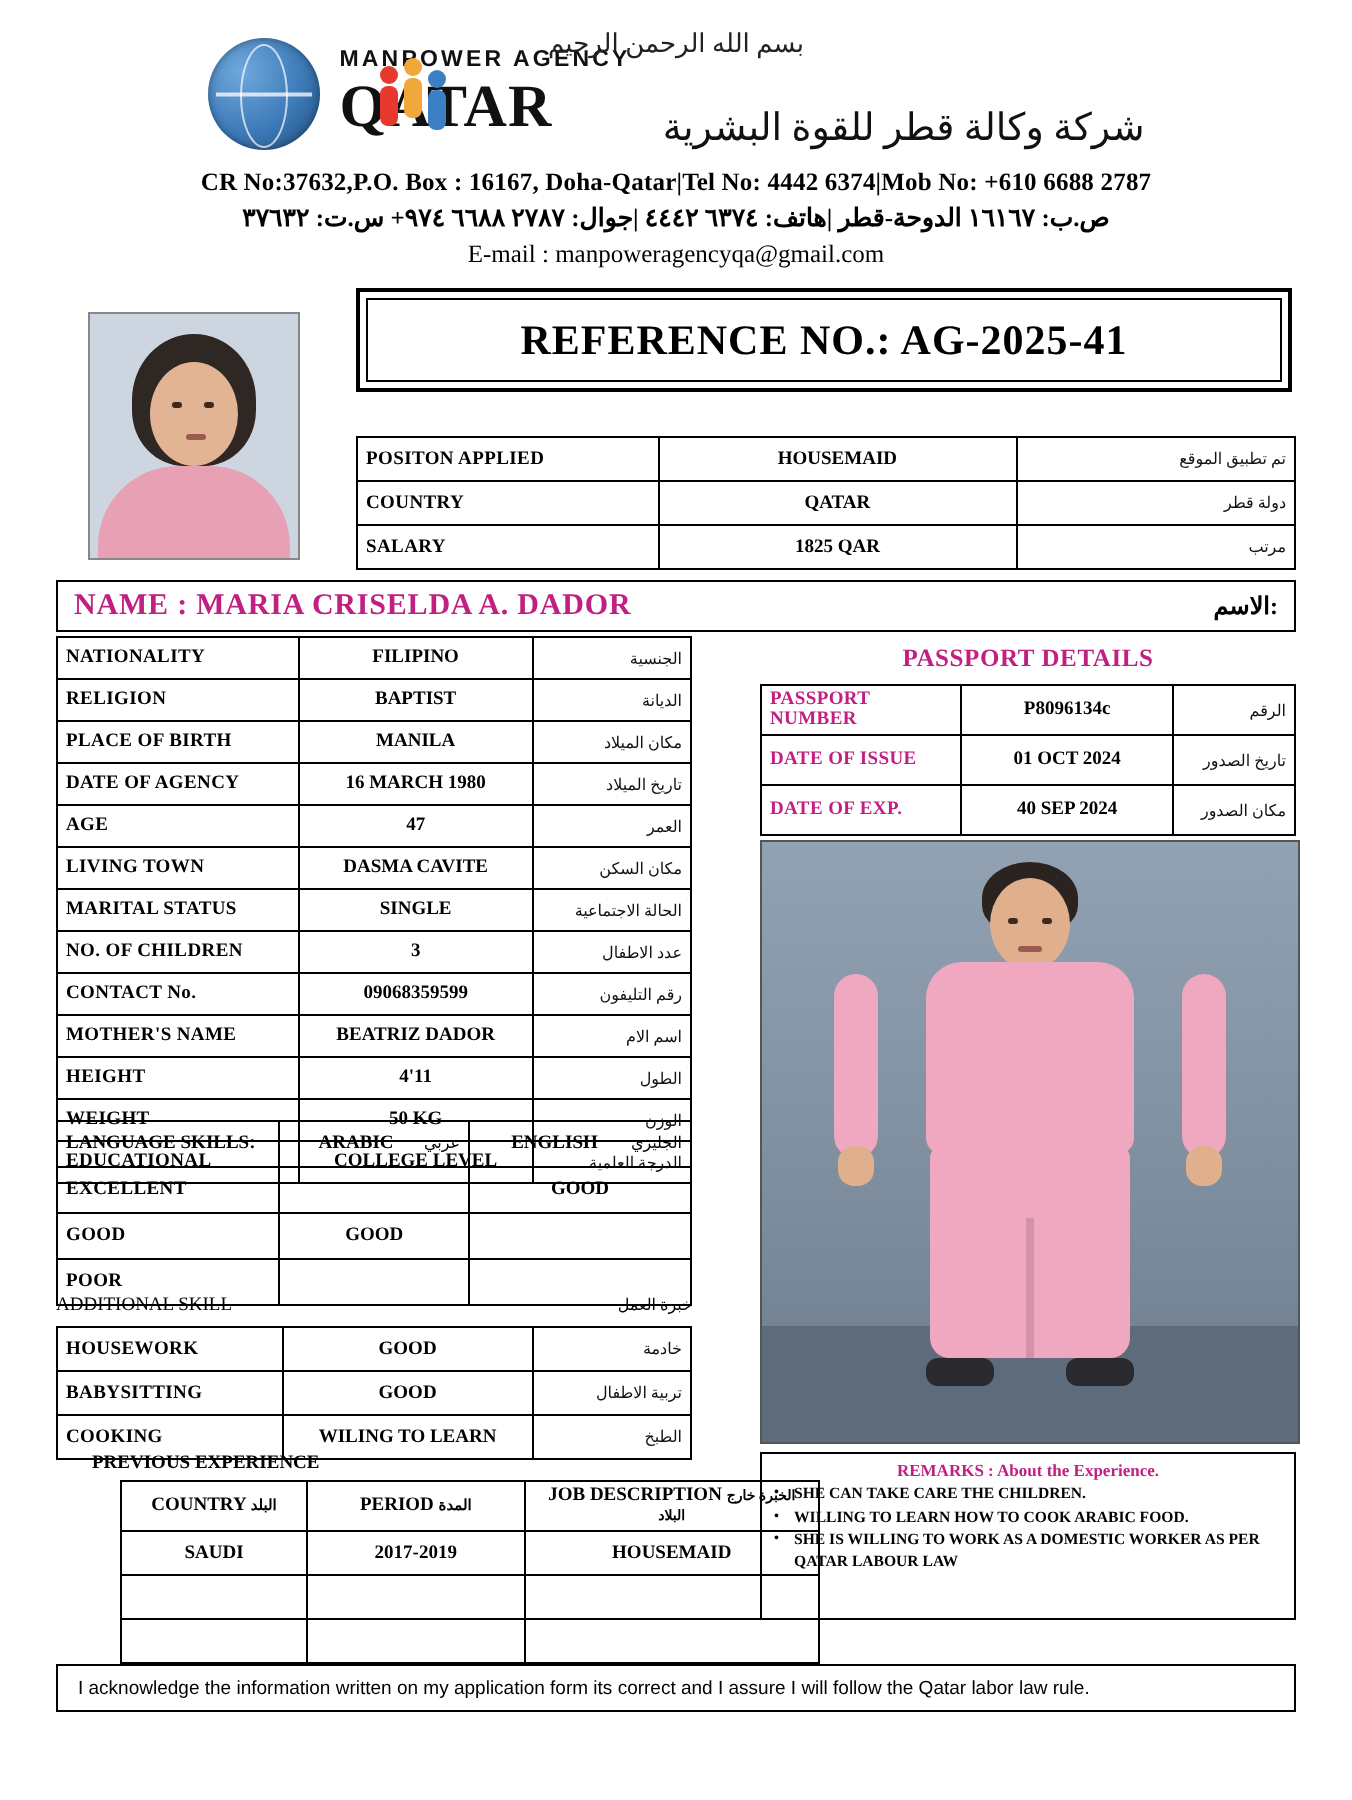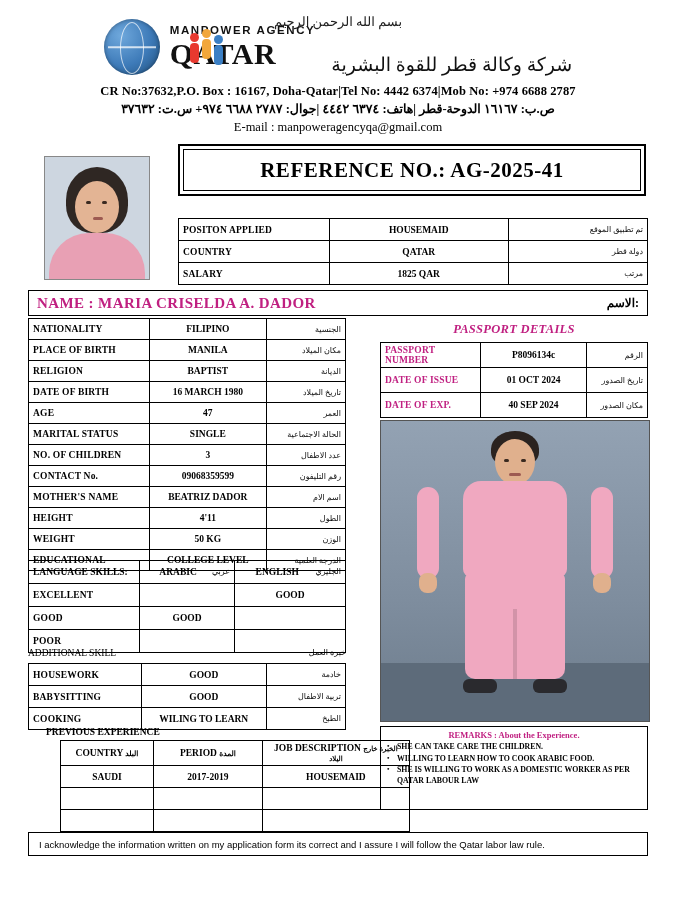--- a/index.html
+++ b/index.html
@@ -341,21 +341,20 @@
   .passport-title {
     position: absolute;
     left: 380px;
     top: 322px;
     width: 268px;
     text-align: center;
     color: #c02081;
     font-weight: 700;
     font-size: 12.5px;
     letter-spacing: 0.3px;
-    font-style: italic;
   }
   .passport {
     position: absolute;
     left: 380px;
     top: 342px;
     width: 268px;
   }
   .passport table { width: 100%; }
   .passport td { height: 20px; }
   .passport .c1 { width: 100px; }
@@ -478,21 +477,21 @@
           <div class="fig" style="left:24px;top:2px;background:#3b7fc4;"></div>
           <div class="fig-body" style="left:24px;top:12px;background:#3b7fc4;"></div>
         </div>
       </div>
       <div class="brand-text">
         <div class="brand-top">MANPOWER AGENCY</div>
         <div class="brand-main">QATAR</div>
       </div>
       <div class="brand-arabic">شركة وكالة قطر للقوة البشرية</div>
     </div>
-    <div class="contact-line">CR No:37632,P.O. Box : 16167, Doha-Qatar|Tel No: 4442 6374|Mob No: +974 6688 2787</div>
+    <div class="contact-line">CR No:37632,P.O. Box : 16167, Doha-Qatar|Tel No: 4442 6374|Mob No: +610 6688 2787</div>
     <div class="contact-line-ar">ص.ب: ١٦١٦٧ الدوحة-قطر |هاتف: ٦٣٧٤ ٤٤٤٢ |جوال: ٢٧٨٧ ٦٦٨٨ ٩٧٤+ س.ت: ٣٧٦٣٢</div>
     <div class="email-line">E-mail : manpoweragencyqa@gmail.com</div>
   </div>
 
   <div class="ref-row">
     <div class="ref-box">
       <div class="inner">REFERENCE NO.: AG-2025-41</div>
     </div>
   </div>
 
@@ -535,38 +534,43 @@
 
   <div class="bio">
     <table>
       <tbody>
           <tr>
         <td class="lbl c1">NATIONALITY</td>
         <td class="val c2">FILIPINO</td>
         <td class="ar c3">الجنسية</td>
       </tr>
       <tr>
+        <td class="lbl">RELIGION</td>
+        <td class="val">BAPTIST</td>
+        <td class="ar">الديانة</td>
+      </tr>
+      <tr>
         <td class="lbl">PLACE OF BIRTH</td>
         <td class="val">MANILA</td>
         <td class="ar">مكان الميلاد</td>
       </tr>
       <tr>
-        <td class="lbl">RELIGION</td>
-        <td class="val">BAPTIST</td>
-        <td class="ar">الديانة</td>
-      </tr>
-      <tr>
-        <td class="lbl">DATE OF BIRTH</td>
+        <td class="lbl">DATE OF AGENCY</td>
         <td class="val">16 MARCH 1980</td>
         <td class="ar">تاريخ الميلاد</td>
       </tr>
       <tr>
         <td class="lbl">AGE</td>
         <td class="val">47</td>
         <td class="ar">العمر</td>
+      </tr>
+      <tr>
+        <td class="lbl">LIVING TOWN</td>
+        <td class="val">DASMA CAVITE</td>
+        <td class="ar">مكان السكن</td>
       </tr>
       <tr>
         <td class="lbl">MARITAL STATUS</td>
         <td class="val">SINGLE</td>
         <td class="ar">الحالة الاجتماعية</td>
       </tr>
       <tr>
         <td class="lbl">NO. OF CHILDREN</td>
         <td class="val">3</td>
         <td class="ar">عدد الاطفال</td>

